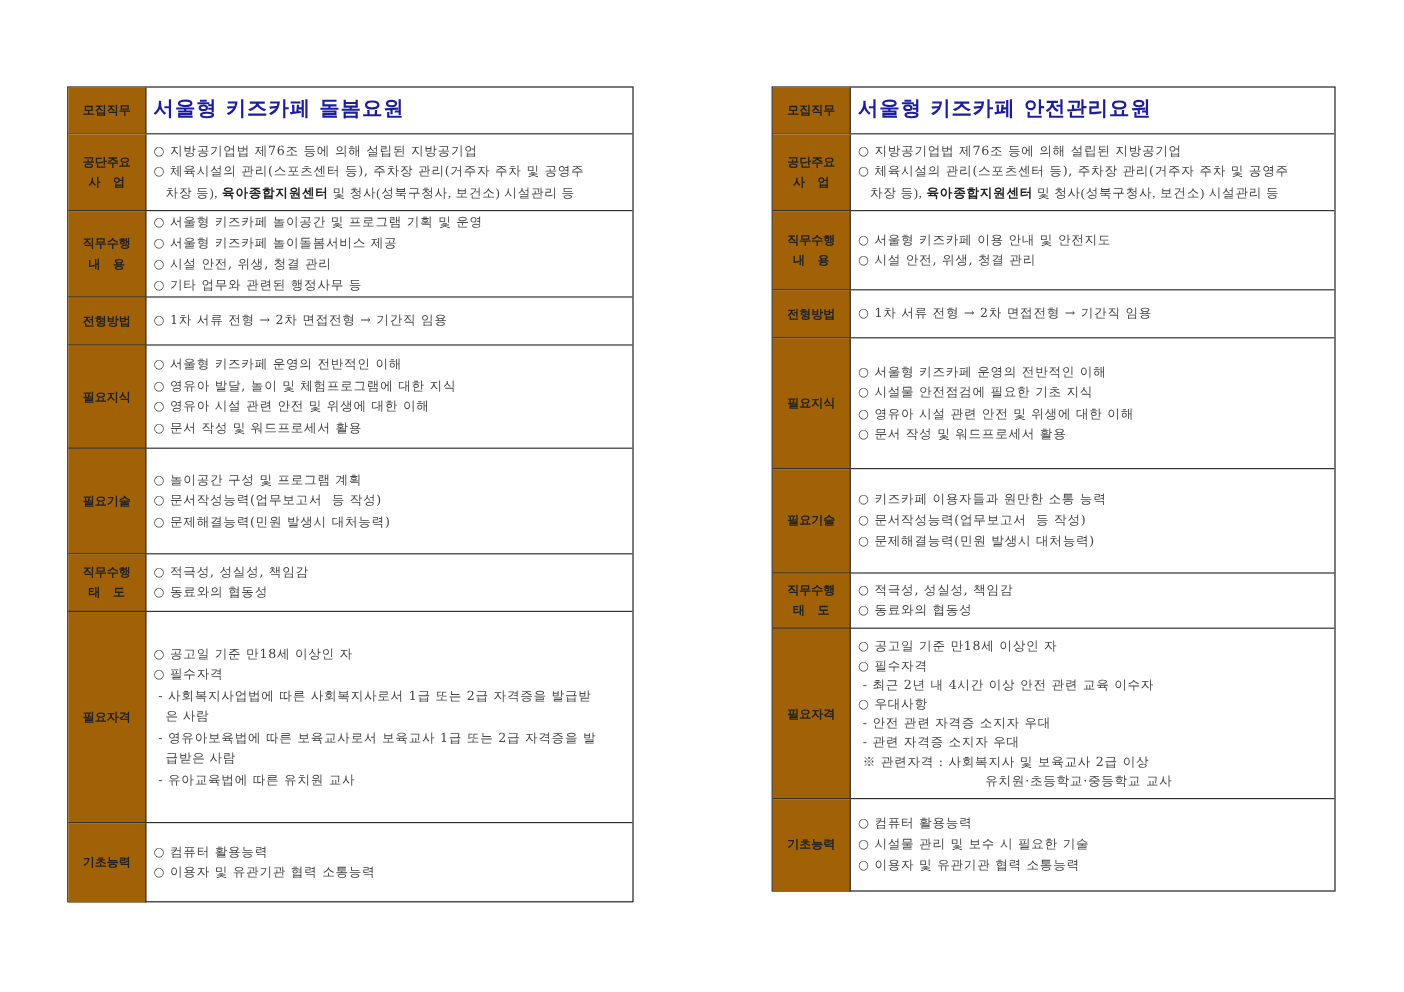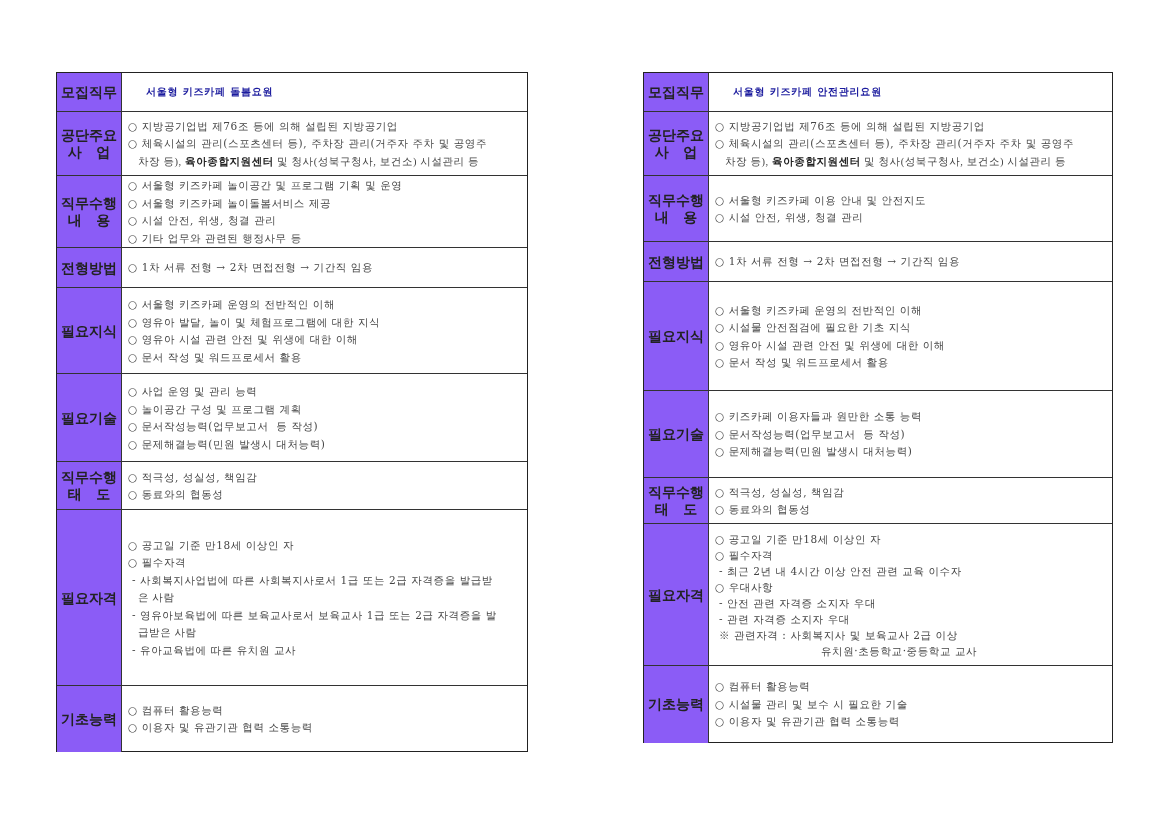--- a/index.html
+++ b/index.html
@@ -1,26 +1,26 @@
 <!DOCTYPE html>
 <html><head>
 <meta charset="utf-8">
 <style>
   html, body { margin:0; padding:0; background:#ffffff; }
   body { width:1170px; height:827px; position:relative; overflow:hidden;
          font-family:"DejaVu Serif", "Liberation Serif", serif; color:#333; }
   .jobtable { position:absolute; border:1.5px solid #222; background:#fff; }
   .row { position:absolute; left:0; right:0; border-top:1.5px solid #333; display:flex; }
   .row.first { border-top:none; }
-  .label { width:64px; flex:0 0 64px; background:#8b5cf6; border-right:1.5px solid #333;
+  .label { width:64px; flex:0 0 64px; background:#a16207; border-right:1.5px solid #333;
            display:flex; align-items:center; justify-content:center; text-align:center;
-           font-weight:bold; font-size:14px; line-height:17px; color:#222; white-space:pre; }
+           font-weight:bold; font-size:10px; line-height:17px; color:#222; white-space:pre; }
   .content { flex:1; padding:4px 6px 4px 6px; display:flex; flex-direction:column; justify-content:center;
              font-size:10.5px; line-height:17.5px; color:#444; letter-spacing:0.6px; }
-  .title { color:#1c1c9e; font-weight:bold; font-size:10px; letter-spacing:0.8px;margin-left:18px; }
+  .title { color:#1c1c9e; font-weight:bold; font-size:17px; letter-spacing:0.8px; }
   .line { white-space:pre-wrap; }
   .line.indent { padding-left:10px;font-family:Liberation Serif, serif; }
   .b { font-weight:bold; color:#222; }
 </style>
 </head>
 <body>
 
 <div class="jobtable" style="left:56px; top:72px; width:470px; height:678px;">
   <div class="row first" style="top:0; height:38px;">
     <div class="label">모집직무</div>
@@ -58,21 +58,20 @@
     <div class="content">
       <div class="line">○ 서울형 키즈카페 운영의 전반적인 이해</div>
       <div class="line">○ 영유아 발달, 놀이 및 체험프로그램에 대한 지식</div>
       <div class="line">○ 영유아 시설 관련 안전 및 위생에 대한 이해</div>
       <div class="line">○ 문서 작성 및 워드프로세서 활용</div>
     </div>
   </div>
   <div class="row" style="top:300px; height:88px;">
     <div class="label">필요기술</div>
     <div class="content">
-      <div class="line">○ 사업 운영 및 관리 능력</div>
       <div class="line">○ 놀이공간 구성 및 프로그램 계획</div>
       <div class="line">○ 문서작성능력(업무보고서  등 작성)</div>
       <div class="line">○ 문제해결능력(민원 발생시 대처능력)</div>
     </div>
   </div>
   <div class="row" style="top:388px; height:48px;">
     <div class="label">직무수행
 태   도</div>
     <div class="content">
       <div class="line">○ 적극성, 성실성, 책임감</div>

